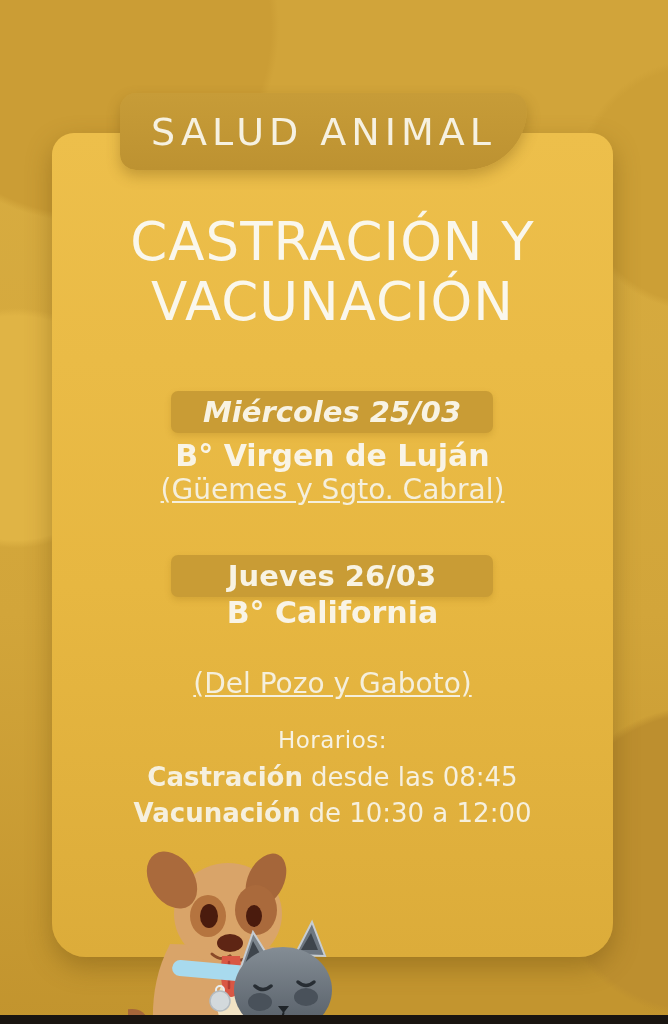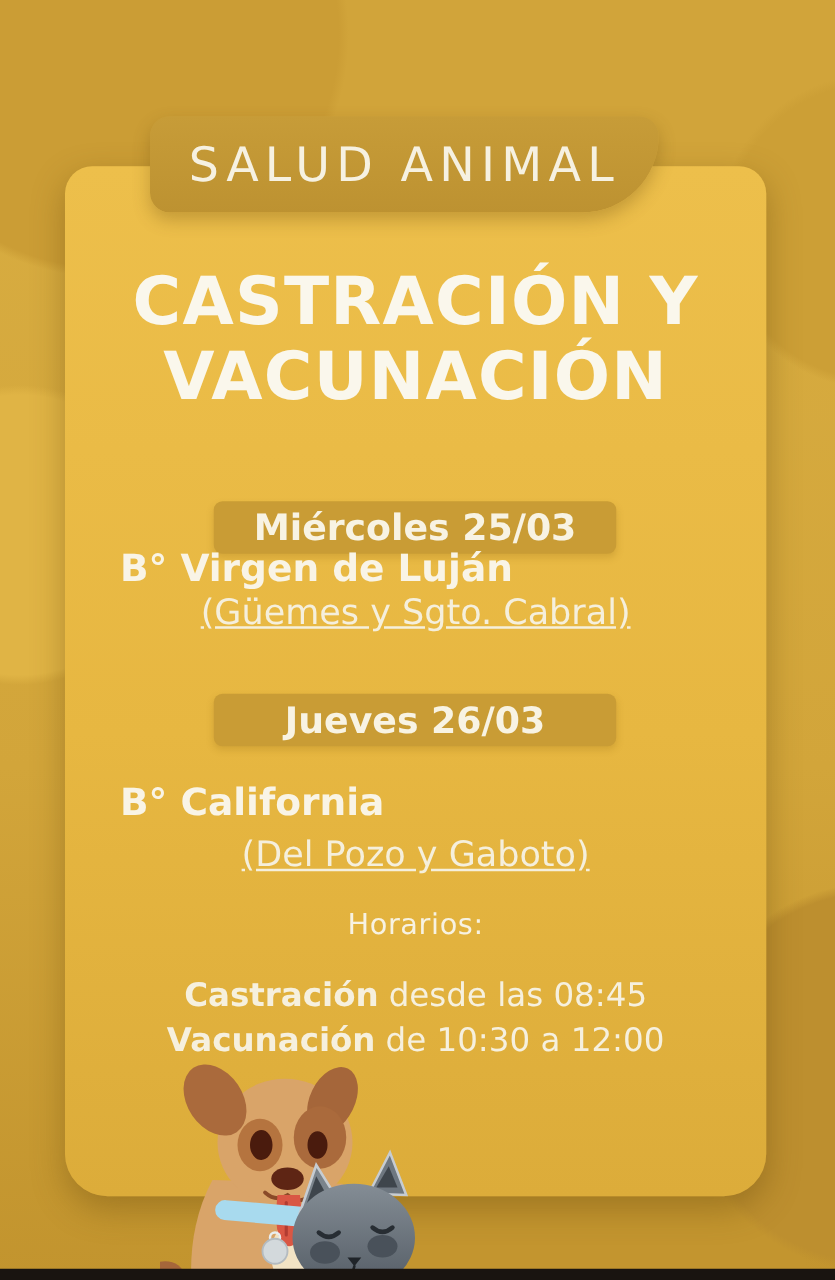--- a/index.html
+++ b/index.html
@@ -37,55 +37,55 @@
     z-index:2;
     display:flex; align-items:center; justify-content:center;
   }
   .badge-text {
     color:#f6f1e1; font-size:38px; letter-spacing:5px; font-weight:400;
     white-space:nowrap;
   }
 
   .title {
     position:absolute; left:0; top:79px; width:100%;
-    text-align:center; color:#faf7ec; font-weight:700;
+    text-align:center; color:#faf7ec; font-weight:400;
     font-size:53px; line-height:60px; letter-spacing:1px;
   }
 
   .date-band {
     position:absolute; left:119px; width:322px; height:42px;
     background:#c99c35; border-radius:7px;
     box-shadow:0 3px 6px rgba(140,100,20,.22);
     display:flex; align-items:center; justify-content:center;
     color:#f8f3e3; font-size:29px; font-weight:bold;
   }
-  .band-1 { top:268px; }
+  .band-1 { top:258px;font-style:italic; }
   .band-2 { top:422px;align-items:center; }
 
   .place {
-    position:absolute; left:0; width:100%; text-align:left;
-    color:#f9f4e6; font-size:30px; font-weight:bold;margin-left:44px;
+    position:absolute; left:0; width:100%; text-align:center;
+    color:#f9f4e6; font-size:30px; font-weight:bold;
   }
   .place-1 { top:305px; }
-  .place-2 { top:492px; }
+  .place-2 { top:462px; }
 
   .address {
     position:absolute; left:0; width:100%; text-align:center;
     color:#f5efdc; font-size:28px; font-weight:normal;text-decoration:underline;
   }
   .address-1 { top:340px; }
   .address-2 { top:510px;margin-top:24px; }
 
   .schedule-heading {
     position:absolute; left:0; top:594px; width:100%; text-align:center;
     color:#f7f2e2; font-size:23px; letter-spacing:.5px;
   }
   .schedule-line {
     position:absolute; left:0; width:100%; text-align:center;
-    color:#f6f0de; font-size:26px;margin-top:20px;
+    color:#f6f0de; font-size:26px;
   }
   .sched-1 { top:629px; }
   .sched-2 { top:665px; }
   .schedule-line .service { font-weight:bold; }
   .schedule-line .detail  { font-weight:normal; margin-left:8px; }
 
   .illustration {
     position:absolute; left:128px; top:848px; width:212px; height:176px;
     z-index:3;
   }

